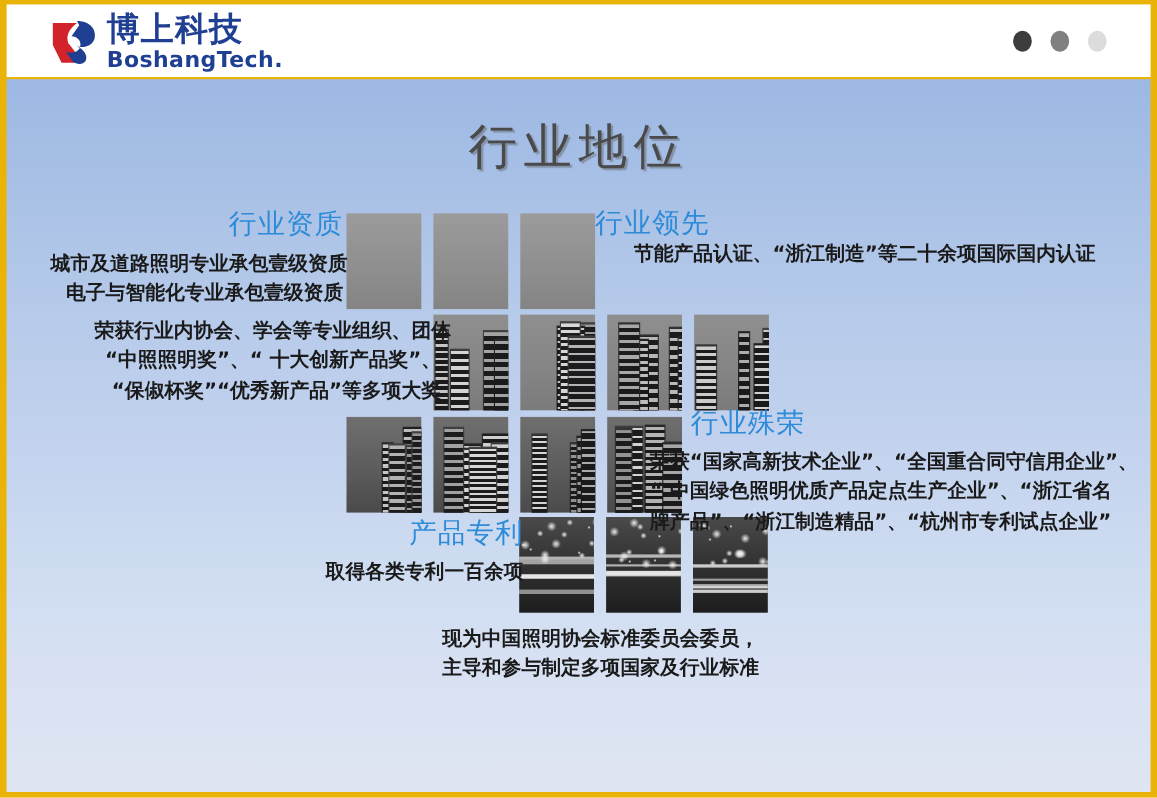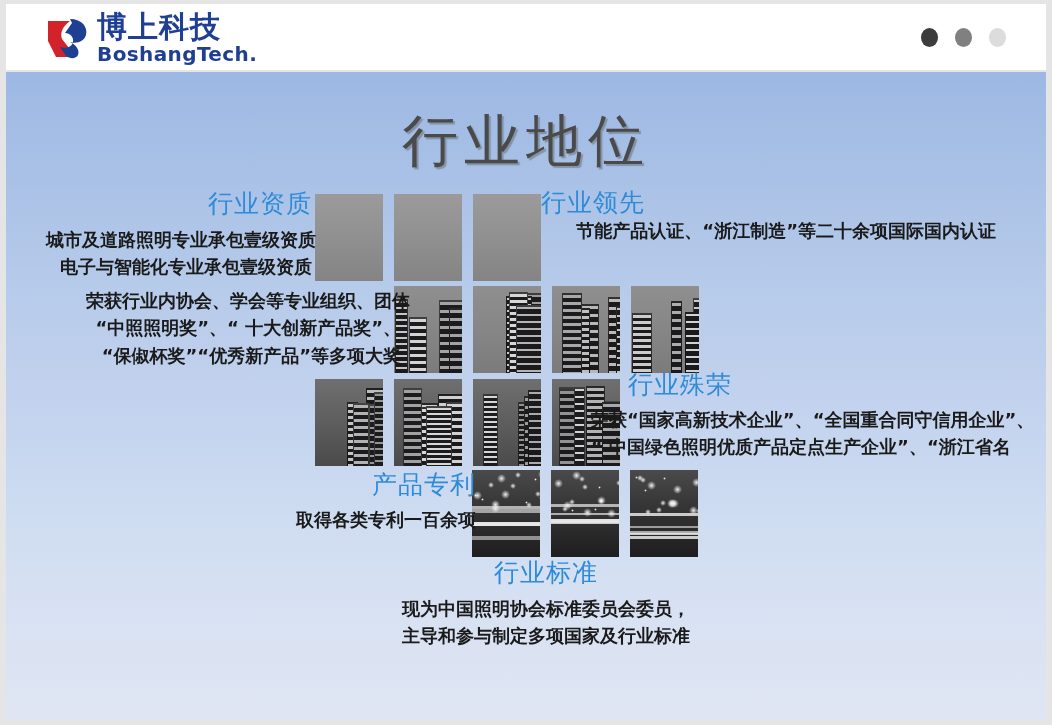--- a/index.html
+++ b/index.html
@@ -12,21 +12,21 @@
     height: 725px;
     font-family: "Liberation Sans", "DejaVu Sans", sans-serif;
     overflow: hidden;
   }
 
   #slide {
     position: relative;
     width: 1052px;
     height: 725px;
     box-sizing: border-box;
-    background: #e5e5e5;
+    background: #eab308;
     overflow: hidden;
   }
 
   
   #header {
     position: absolute;
     left: 6px;
     top: 4px;
     width: 1040px;
     height: 66px;
@@ -106,21 +106,21 @@
     overflow: hidden;
   }
 
   #page-title {
     position: absolute;
     left: 0;
     top: 32px;
     width: 1040px;
     text-align: center;
     font-family: "DejaVu Serif", "Liberation Serif", serif;
-    font-size: 56px;
+    font-size: 44px;
     color: #4a4a4a;
     letter-spacing: 6px;
     text-shadow: 2px 2px 1px rgba(90,90,90,0.45);
   }
 
   
   .tile {
     position: absolute;
     background-color: #8d8d8d;
     background-repeat: no-repeat;
@@ -211,27 +211,27 @@
     <div class="block ta-right" style="left:80px; top:208px; width:315px;">
       <div class="blk-body" style="margin-top:7px;">荣获行业内协会、学会等专业组织、团体</div>
       <div class="blk-body">“中照照明奖”、“ 十大创新产品奖”、</div>
       <div class="blk-body">“保俶杯奖”“优秀新产品”等多项大奖</div>
     </div>
 
     <div class="block ta-right" style="left:585px; top:299px; width:407px;">
       <div class="blk-head ta-left" style="padding-left:37px;">行业殊荣</div>
       <div class="blk-body" style="margin-top:7px;">荣获“国家高新技术企业”、“全国重合同守信用企业”、</div>
       <div class="blk-body">“ 中国绿色照明优质产品定点生产企业”、“浙江省名</div>
+      <div class="blk-body">牌产品”、“浙江制造精品”、“杭州市专利试点企业”</div>
     </div>
 
     <div class="block ta-right" style="left:220px; top:399px; width:250px;">
       <div class="blk-head">产品专利</div>
       <div class="blk-body" style="margin-top:7px;">取得各类专利一百余项</div>
     </div>
 
     <div class="block ta-center" style="left:380px; top:487px; width:320px;">
-      <div class="blk-head">行业标准</div>
       <div class="blk-body" style="margin-top:8px;">现为中国照明协会标准委员会委员，</div>
       <div class="blk-body">主导和参与制定多项国家及行业标准</div>
     </div>
 
   </div>
 </div>
 
 </body></html>

